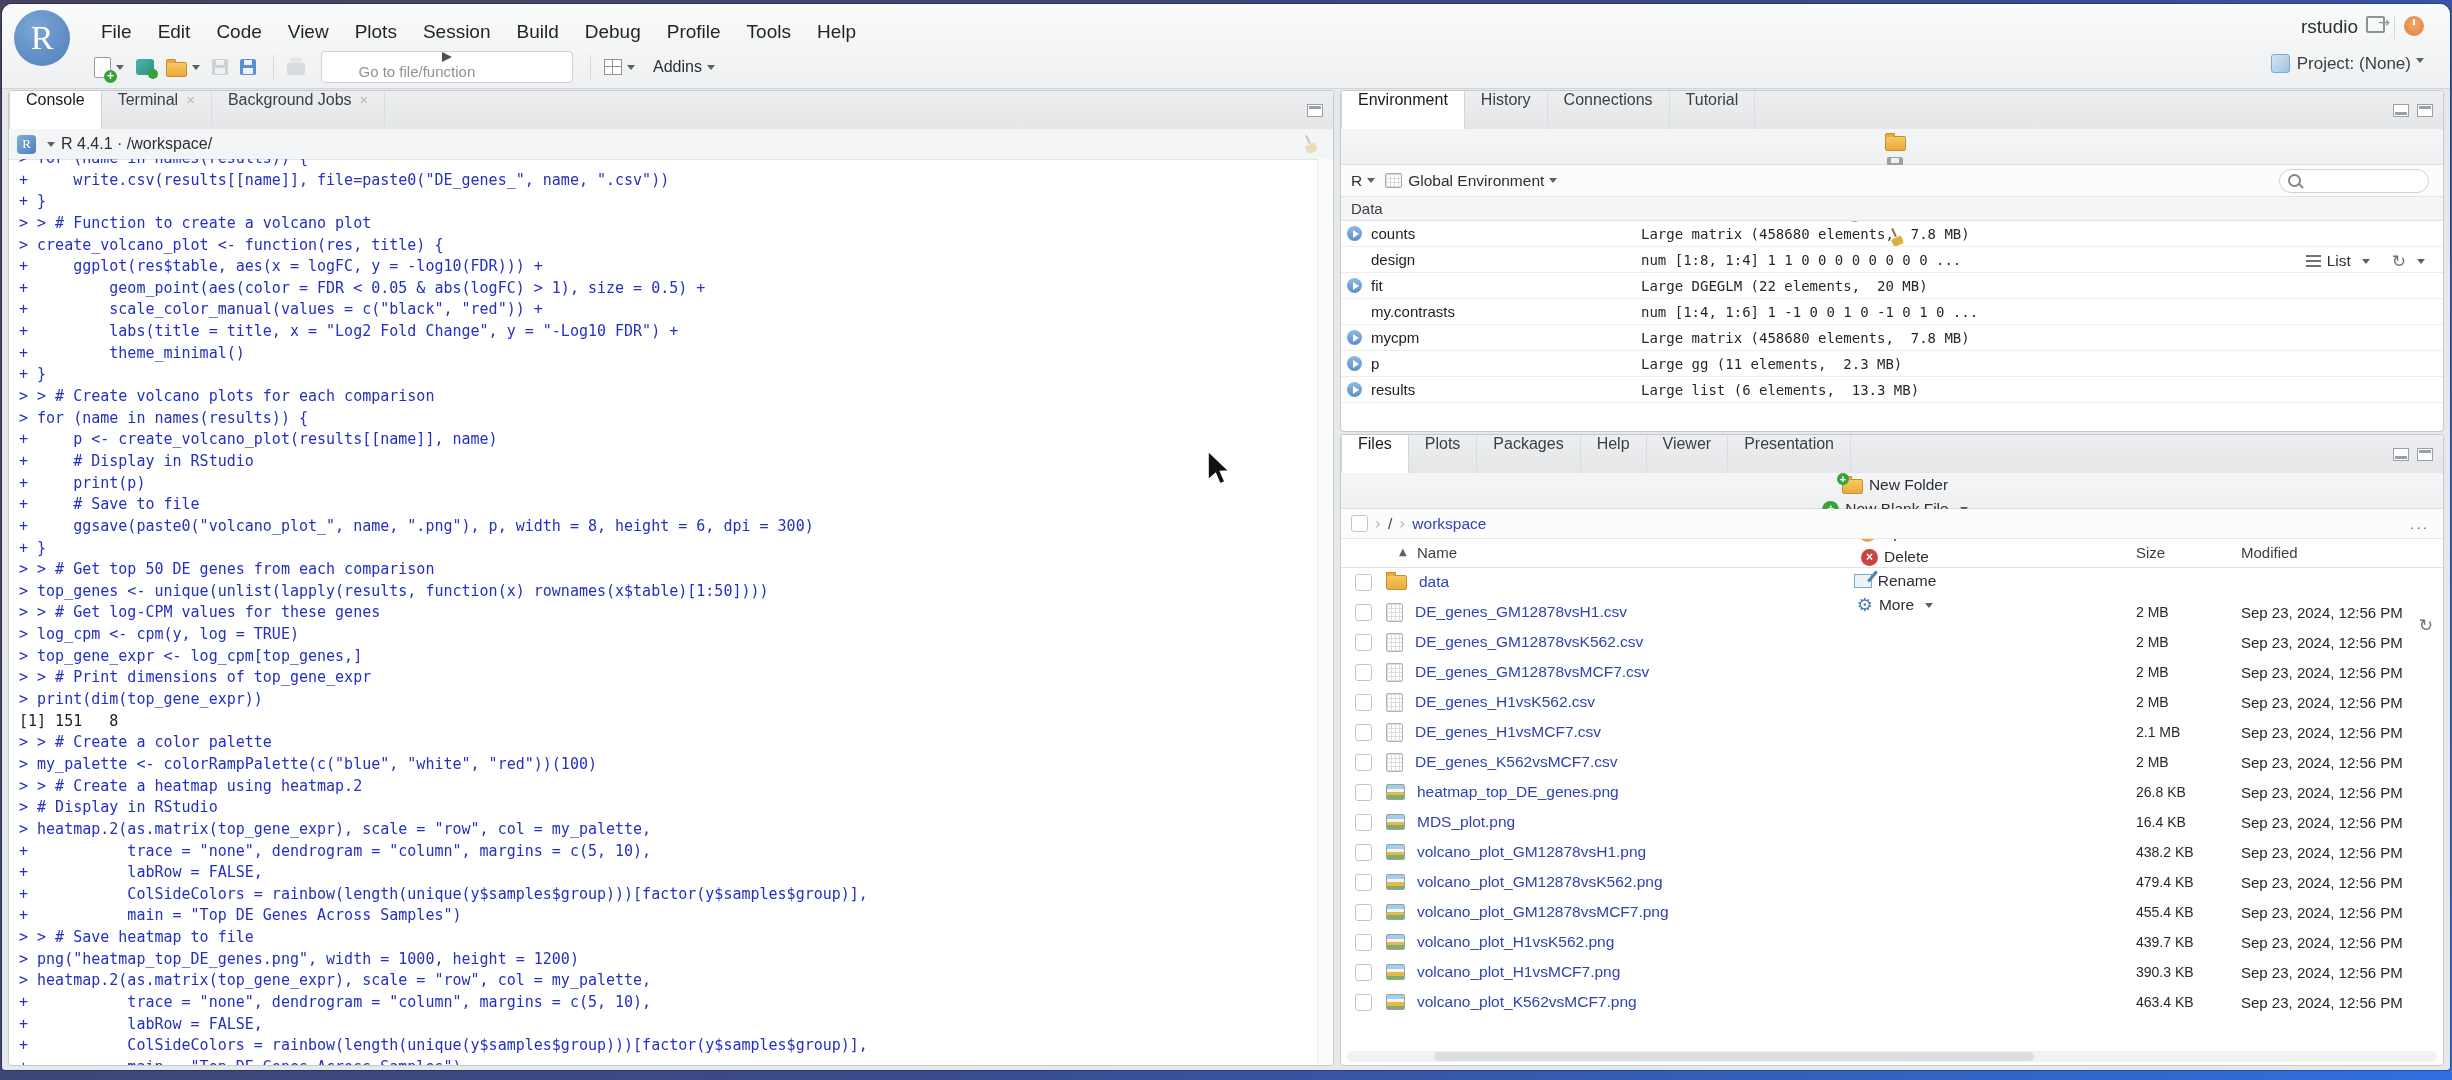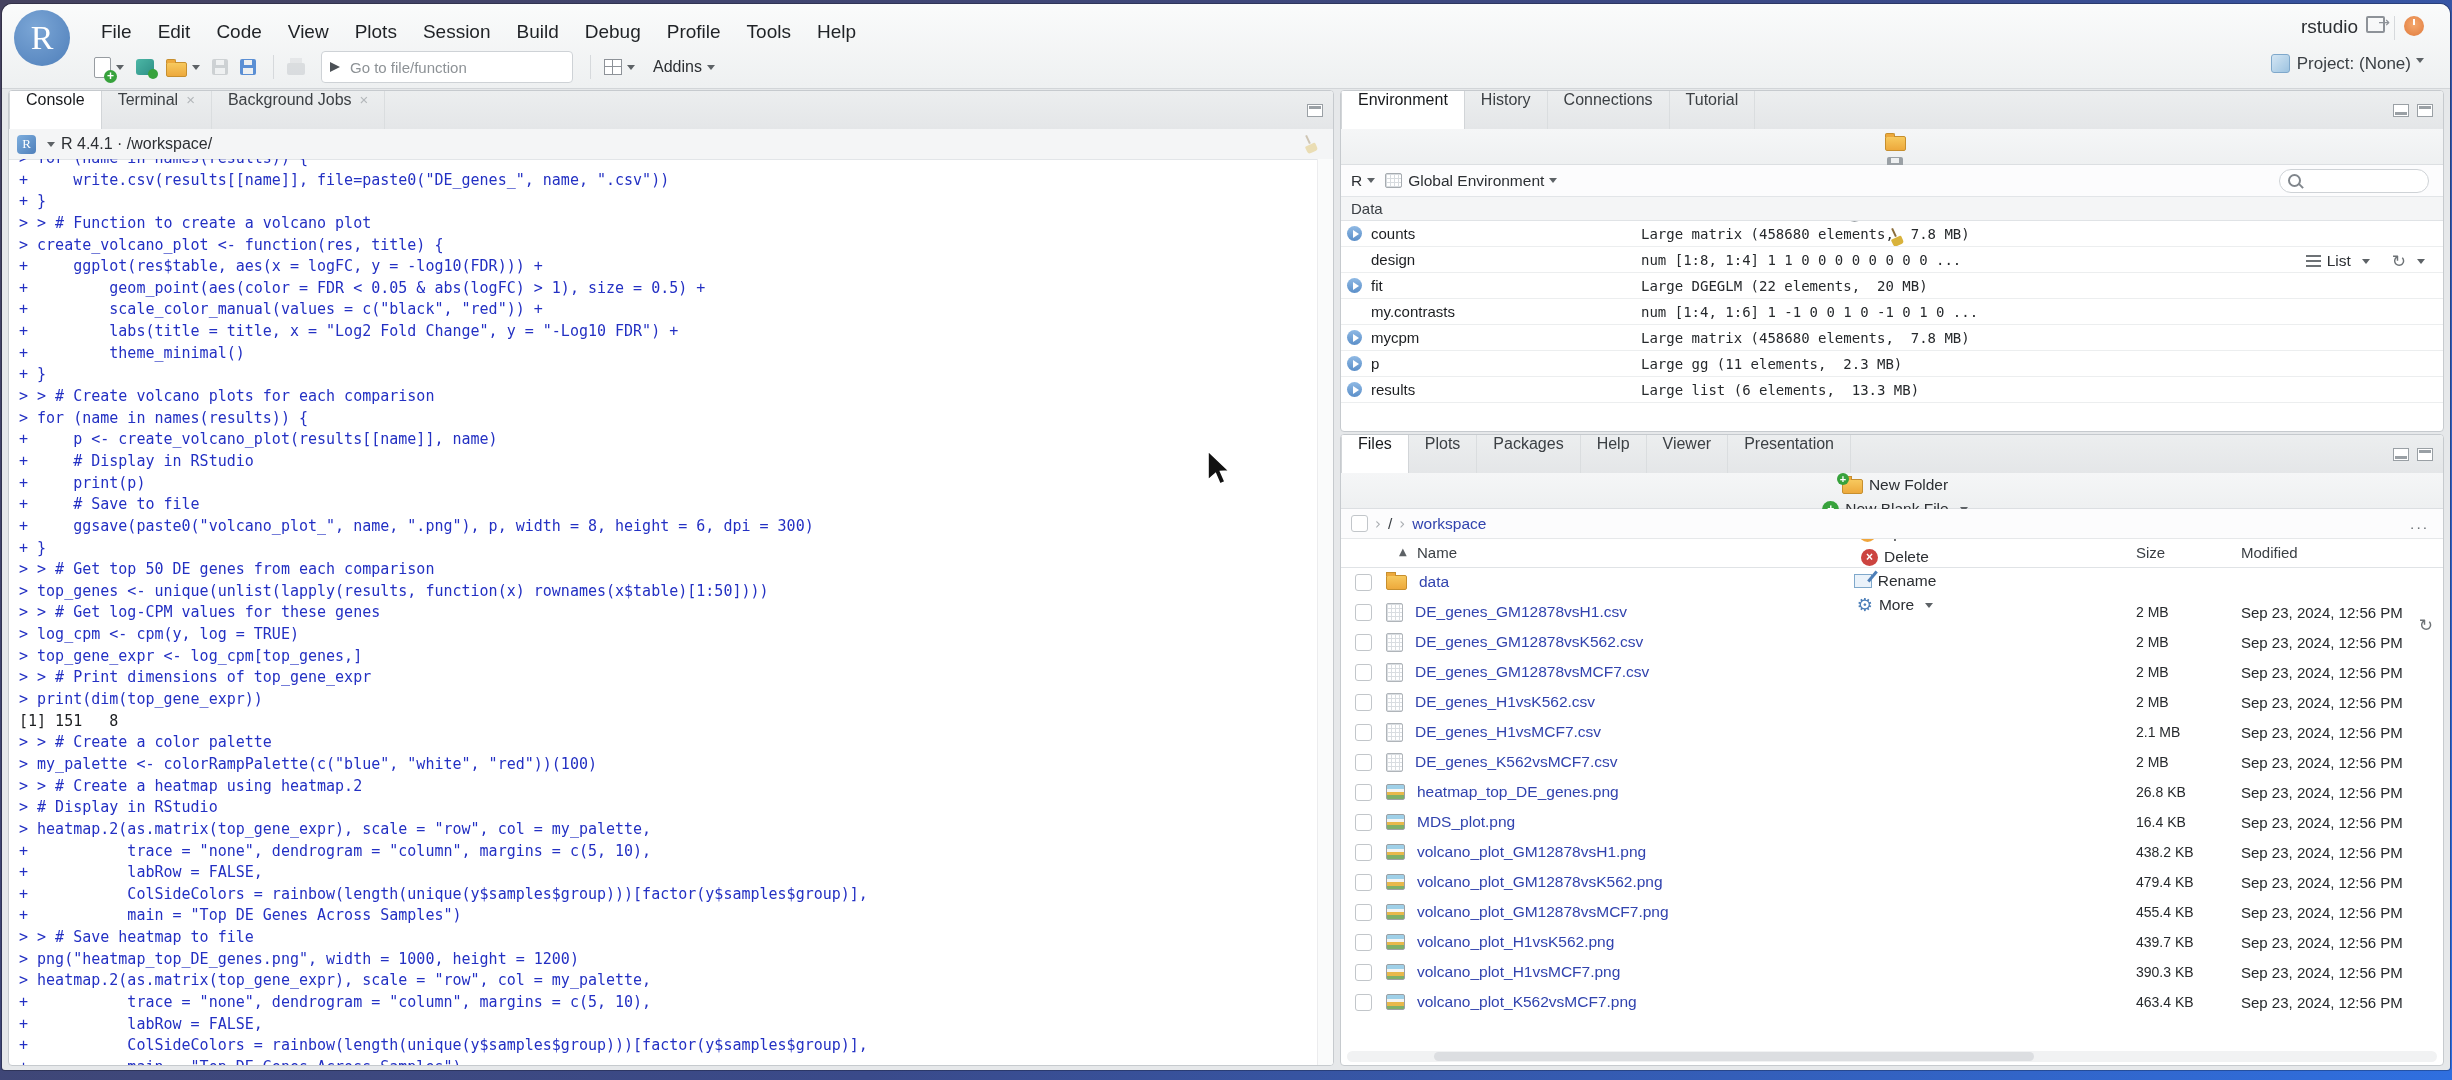--- a/index.html
+++ b/index.html
@@ -14,21 +14,21 @@
   .rlogo{position:absolute;left:12px;top:6px;width:56px;height:56px;border-radius:50%;
          background:radial-gradient(circle at 38% 32%,#7ba6d6,#4f7fba);color:#fff;
          font-family:"Liberation Serif",serif;font-size:34px;display:flex;align-items:center;justify-content:center;}
   .menubar{position:absolute;left:86px;top:14px;display:flex;font-size:19px;color:#1f2226;}
   .menubar .mitem{padding:3px 13px;border-radius:4px;cursor:default;}
   .toolbar{position:absolute;left:88px;top:46px;height:34px;display:flex;align-items:center;}
   .tbtn{display:flex;align-items:center;padding:2px 4px;margin-right:4px;}
   .vline{width:1px;height:24px;background:#d6d9dc;margin:0 9px;}
   .car{width:0;height:0;border:4px solid transparent;border-top:5px solid #5d6266;margin-left:5px;margin-top:4px;}
   .goto{display:flex;align-items:center;background:#fff;border:1px solid #ced2d6;border-radius:4px;
-        height:30px;width:242px;margin:0 8px;padding-left:8px;}
+        height:30px;width:242px;margin:0 8px;padding-left:8px;flex-direction:column;}
   .goto input{border:none;outline:none;font-size:15px;width:185px;font-family:"Liberation Sans",sans-serif;color:#333;background:transparent;}
   .goto input::placeholder{color:#8d9296;}
   .tlabel{font-size:16px;color:#2c2f33;margin-left:6px;}
   .winright1{position:absolute;right:26px;top:12px;display:flex;align-items:flex-start;font-size:19px;color:#2c2f33;}
   .winright2{position:absolute;right:26px;top:50px;display:flex;align-items:flex-start;font-size:17px;color:#3a3f44;}
   
   .pane{position:absolute;background:#fff;border:1px solid #c6cace;border-radius:4px;overflow:hidden;}
   .tabstrip{position:absolute;left:0;right:0;top:0;height:38px;background:linear-gradient(180deg,#eceeef,#e4e6e8);
             border-bottom:1px solid #d2d5d8;display:flex;align-items:stretch;}
   .tab{display:flex;align-items:flex-start;padding:0 16px;font-size:16px;color:#3c4044;border-right:1px solid #dadddf;}

